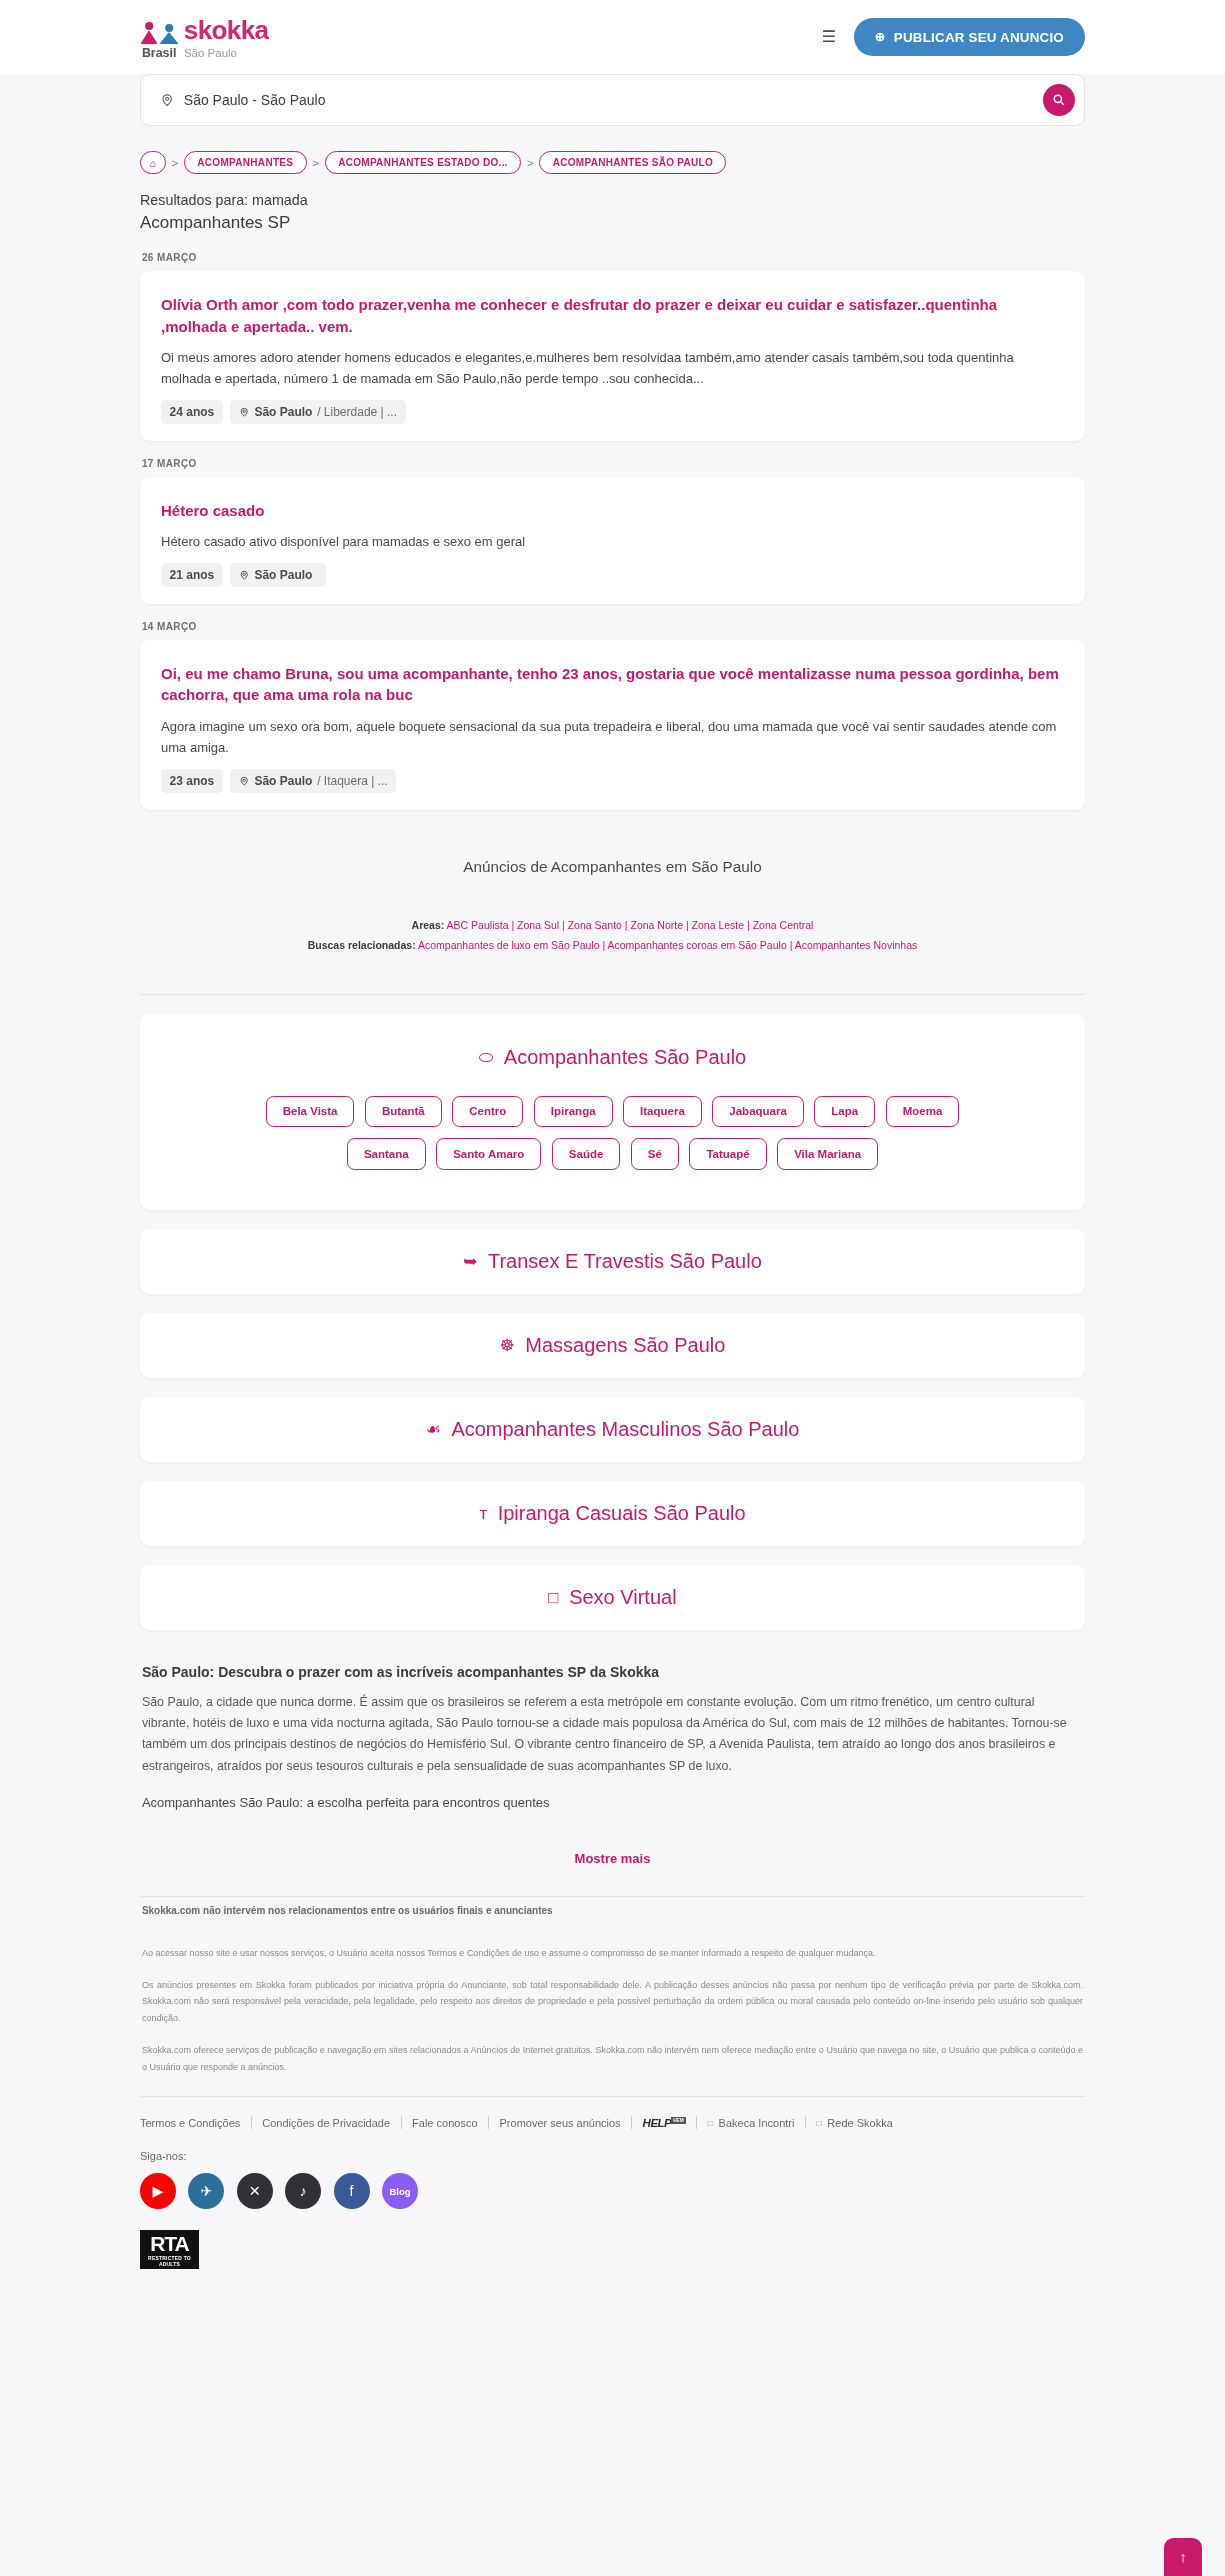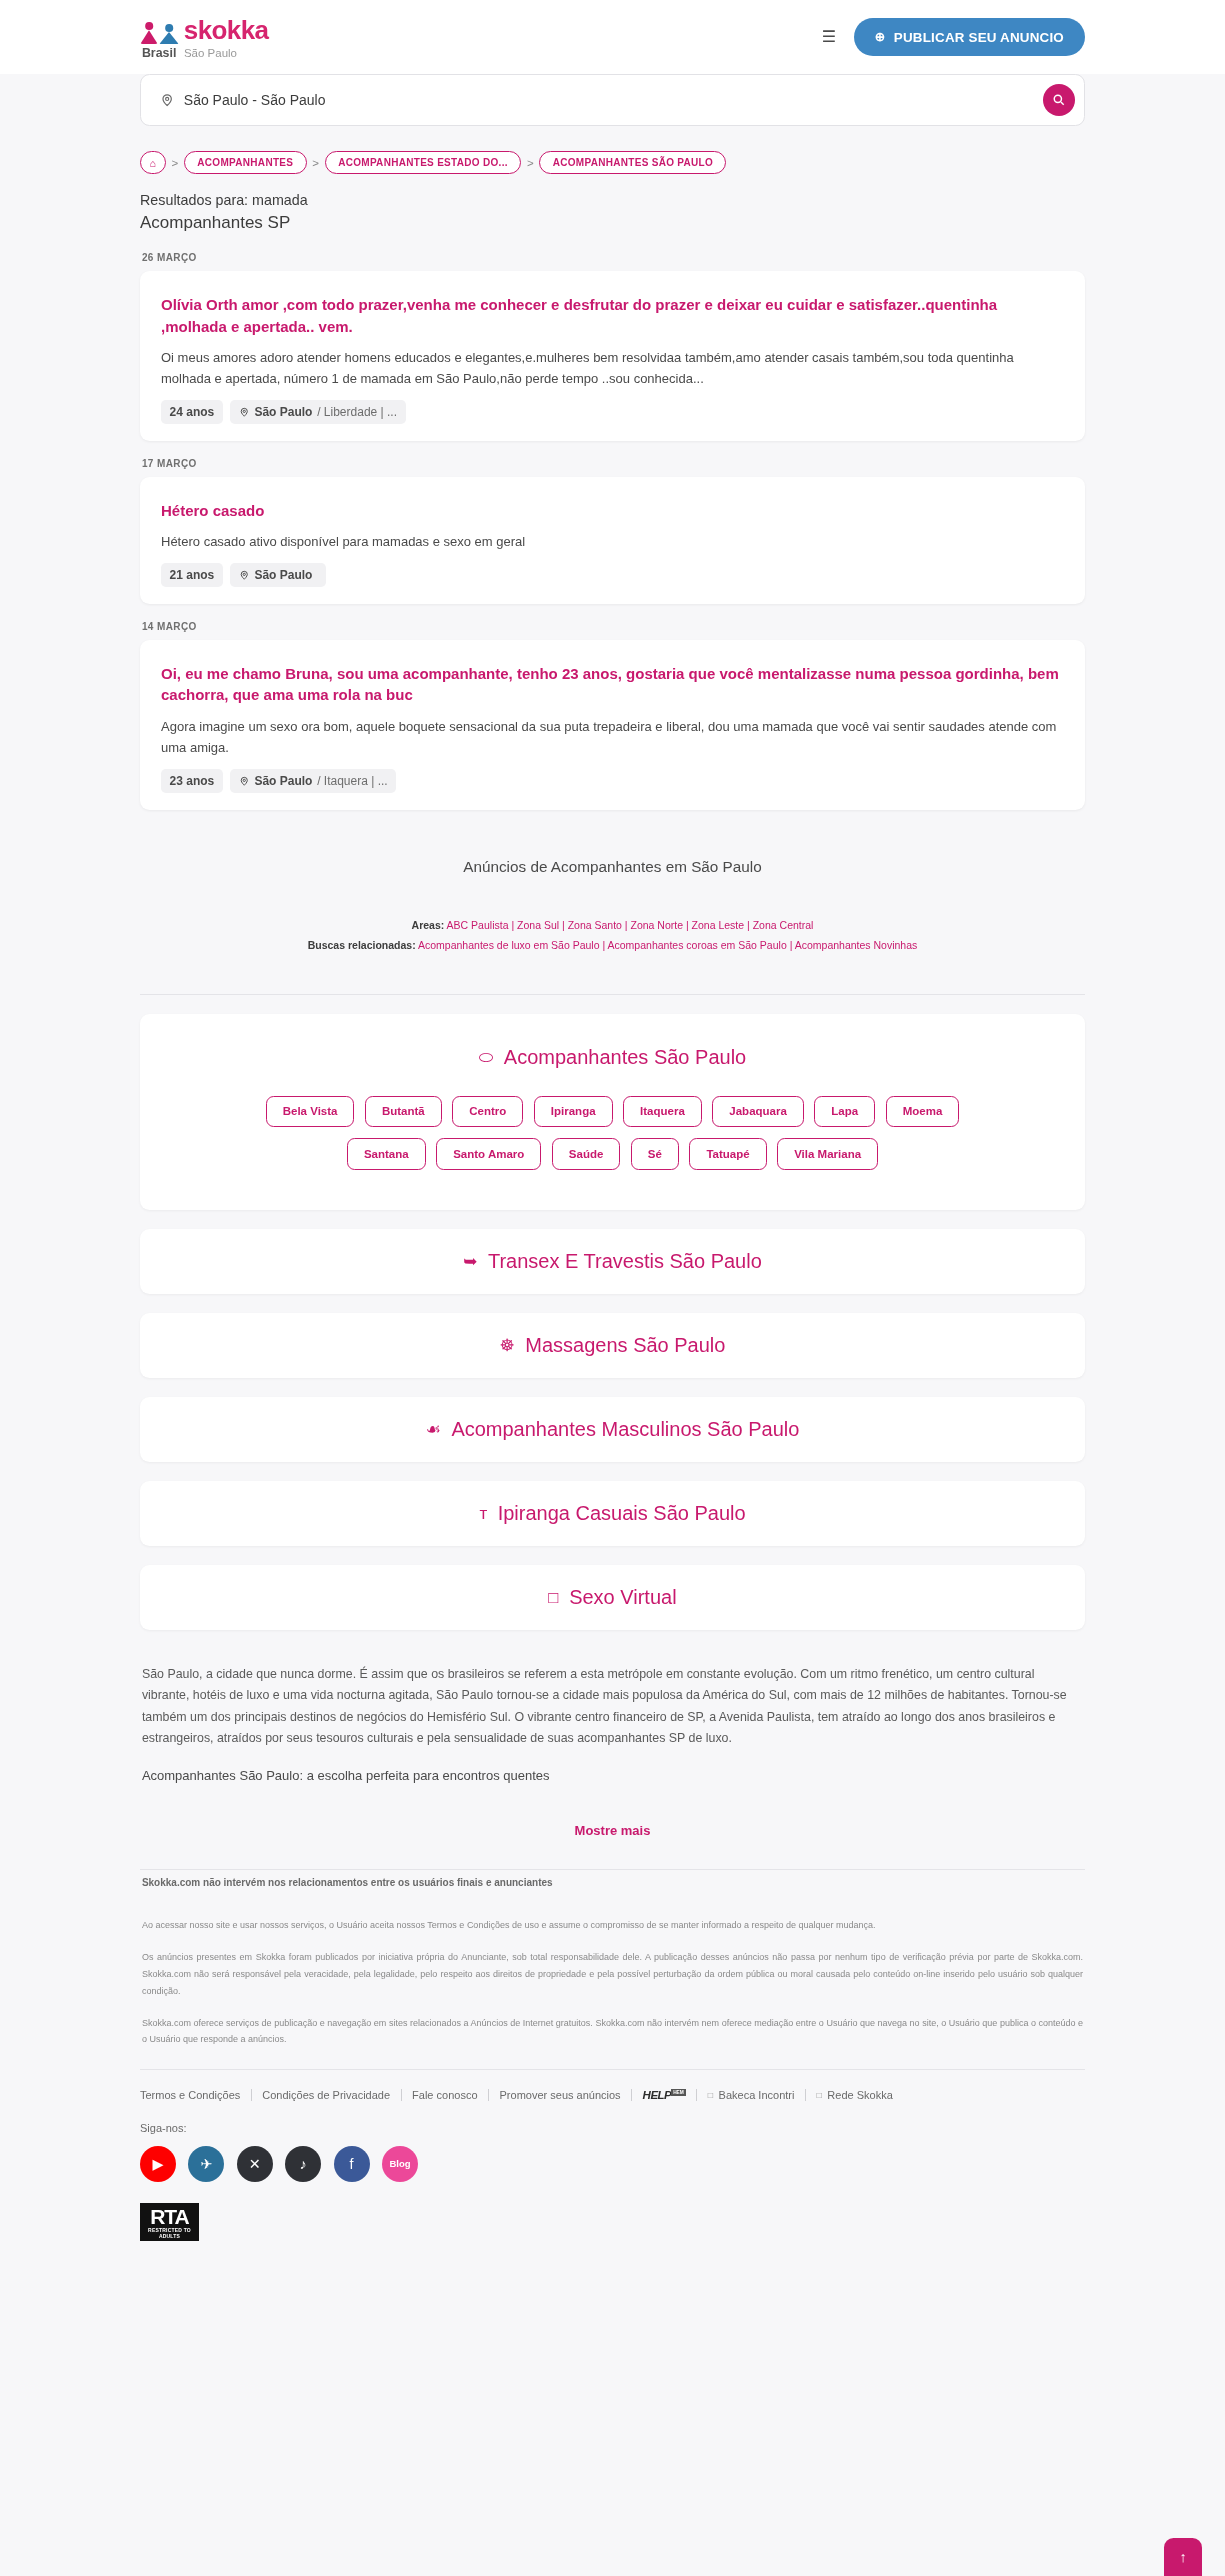--- a/index.html
+++ b/index.html
@@ -396,20 +396,21 @@
     </div>
   </div>
   <div class="panel">
     <div class="panel-title">
       <span class="gicon">□</span>
       <span>Sexo Virtual</span>
     </div>
   </div>
 
   <div class="seo">
+    <h3>São Paulo: Descubra o prazer com as incríveis acompanhantes SP da Skokka</h3>
     <p>São Paulo, a cidade que nunca dorme. É assim que os brasileiros se referem a esta metrópole em constante evolução. Com um ritmo frenético, um centro cultural vibrante, hotéis de luxo e uma vida nocturna agitada, São Paulo tornou-se a cidade mais populosa da América do Sul, com mais de 12 milhões de habitantes. Tornou-se também um dos principais destinos de negócios do Hemisfério Sul. O vibrante centro financeiro de SP, a Avenida Paulista, tem atraído ao longo dos anos brasileiros e estrangeiros, atraídos por seus tesouros culturais e pela sensualidade de suas acompanhantes SP de luxo.</p>
     <p class="sub">Acompanhantes São Paulo: a escolha perfeita para encontros quentes</p>
   </div>
   <div class="showmore">Mostre mais</div>
 
   <hr class="hr">
 
   <div class="legal">
     <div class="lead">Skokka.com não intervém nos relacionamentos entre os usuários finais e anunciantes</div>
     <p>Ao acessar nosso site e usar nossos serviços, o Usuário aceita nossos Termos e Condições de uso e assume o compromisso de se manter informado a respeito de qualquer mudança.</p>
@@ -441,21 +442,21 @@
       </a>
   </div>
 
   <div class="follow-label">Siga-nos:</div>
   <div class="social-row">
     <span class="soc" id="soc0" style="background: rgb(254, 0, 0);">▶</span>
     <span class="soc" id="soc1" style="background: rgb(43, 112, 153);">✈</span>
     <span class="soc" id="soc2" style="background: rgb(47, 49, 54);">✕</span>
     <span class="soc" id="soc3" style="background: rgb(47, 49, 54);">♪</span>
     <span class="soc" id="soc4" style="background: rgb(59, 89, 152);">f</span>
-    <span class="soc blog" id="soc5" style="background: #ec4899;">Blog</span>
+    <span class="soc blog" id="soc5" style="background: #8b5cf6;">Blog</span>
   </div>
 
   <div class="rta">
     <span class="big">RTA</span>
     <span class="small">RESTRICTED TO ADULTS</span>
   </div>
 
   <div class="bottom-pad"></div>
 </div>
 

